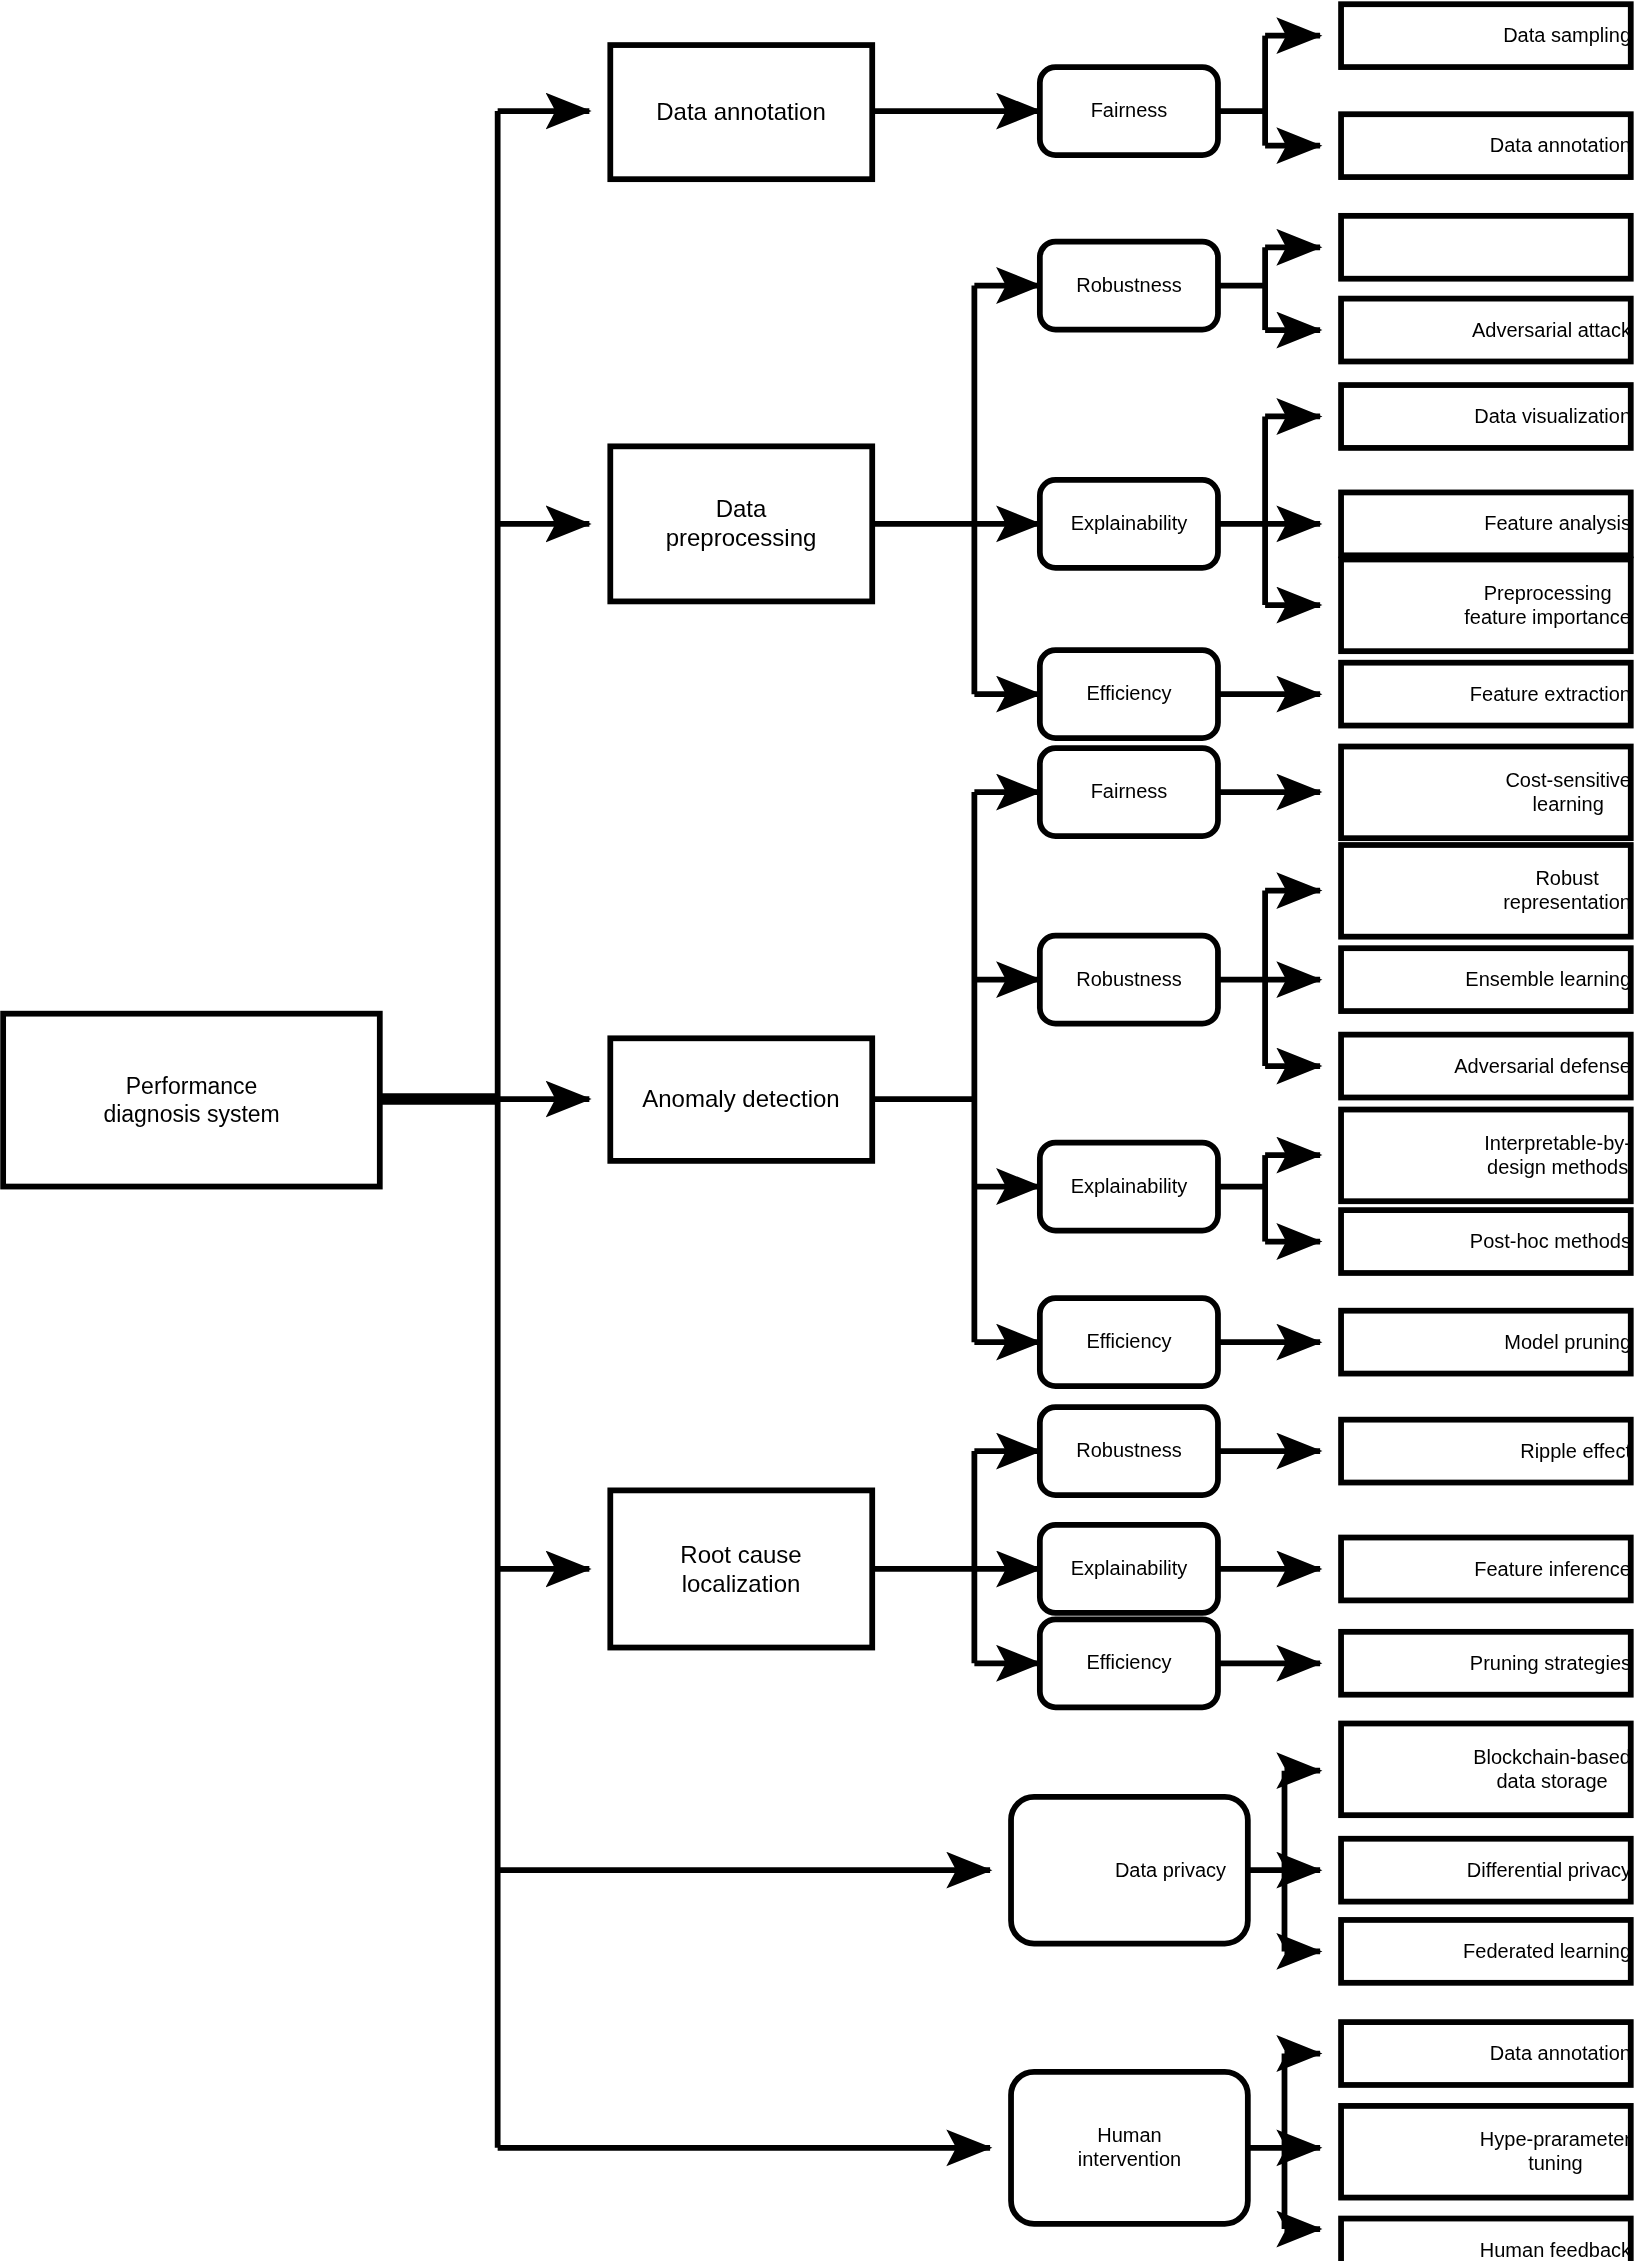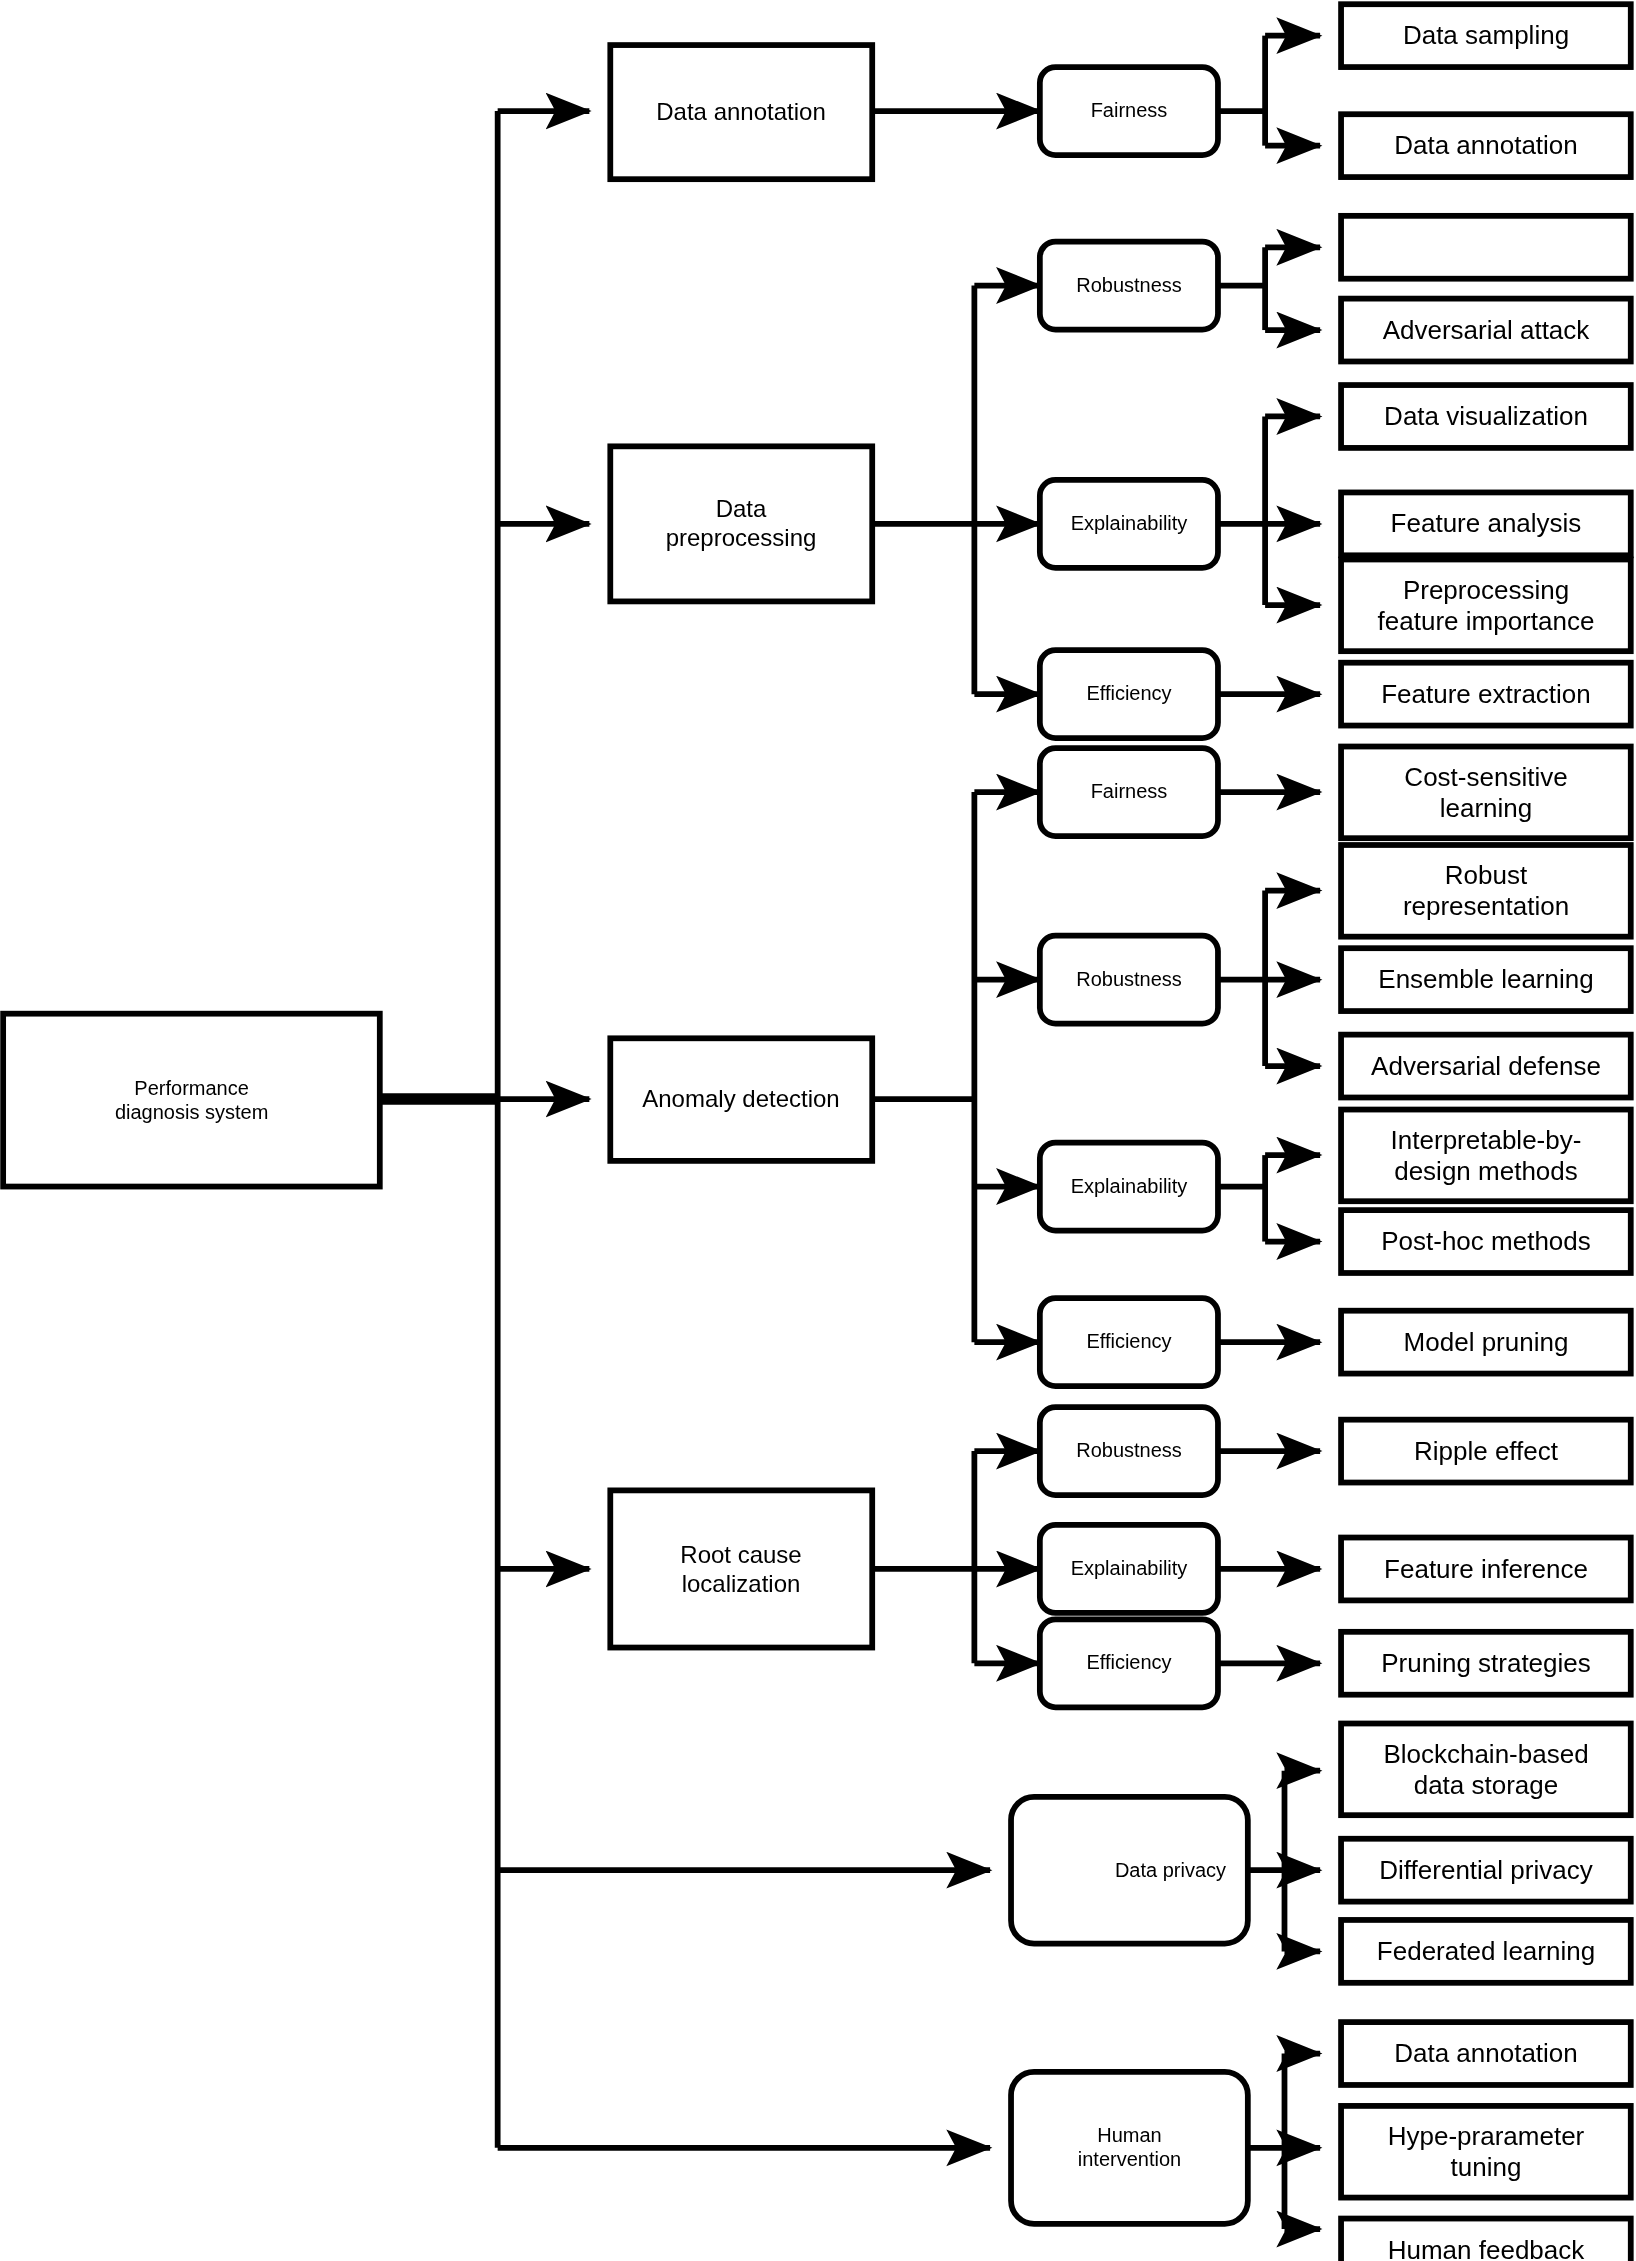--- a/index.html
+++ b/index.html
@@ -7,22 +7,22 @@
   #diagram-root{position:relative;width:1636px;height:2261px;background:#fff;overflow:hidden;}
   svg.flow{position:absolute;top:0;left:0;width:1636px;height:2261px;}
   .node-label{
     position:absolute;display:flex;align-items:center;justify-content:center;
     text-align:center;color:#000;line-height:1.18;
     font-family:"Liberation Sans", sans-serif;
     pointer-events:none;
   }
   .lvl1-label{font-size:24px;}
   .lvl2-label{font-size:20px;}
-  .leaf-label{font-size:26px;}
-  .root-label{font-size:20px;}
+  .leaf-label{font-size:20px;justify-content:flex-end;}
+  .root-label{font-size:23px;}
 </style>
 </head>
 <body>
 
 <div id="diagram-root">
 
   <svg class="flow" viewBox="0 0 3123 4316" xmlns="http://www.w3.org/2000/svg">
     <defs>
       <marker id="ah" markerWidth="9" markerHeight="9" refX="7.6" refY="3.2" orient="auto" markerUnits="strokeWidth">
         <path d="M0,0 L8,3.2 L0,6.4 L1.7,3.2 Z" fill="#000"></path>

